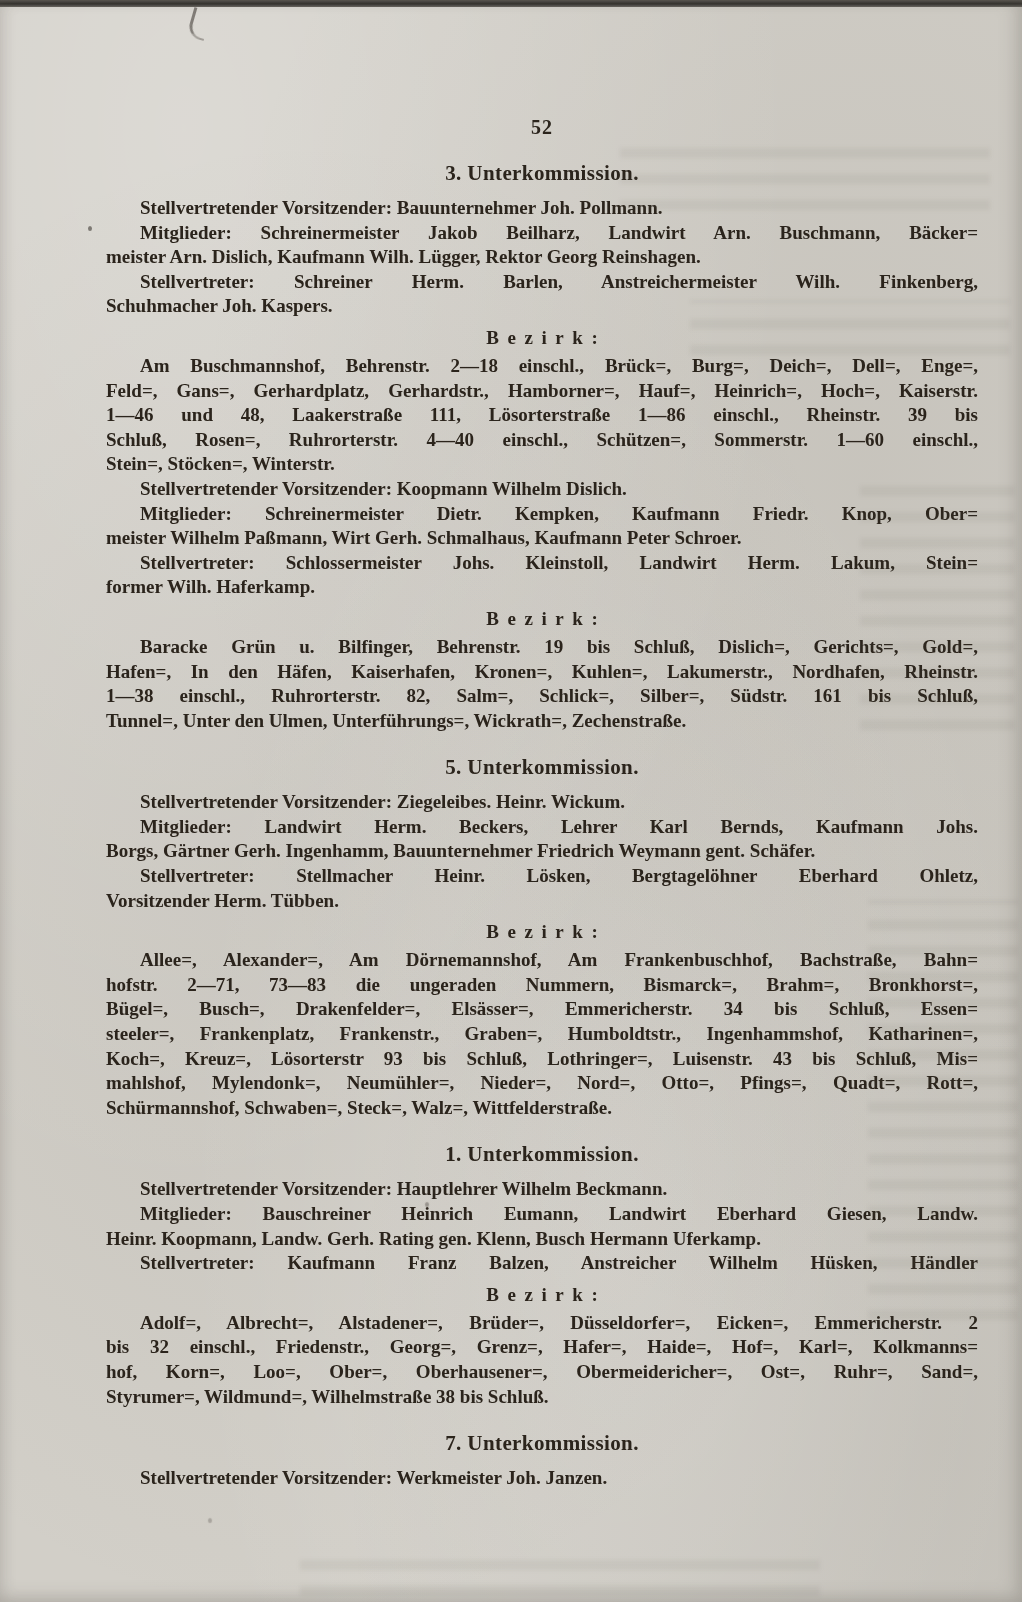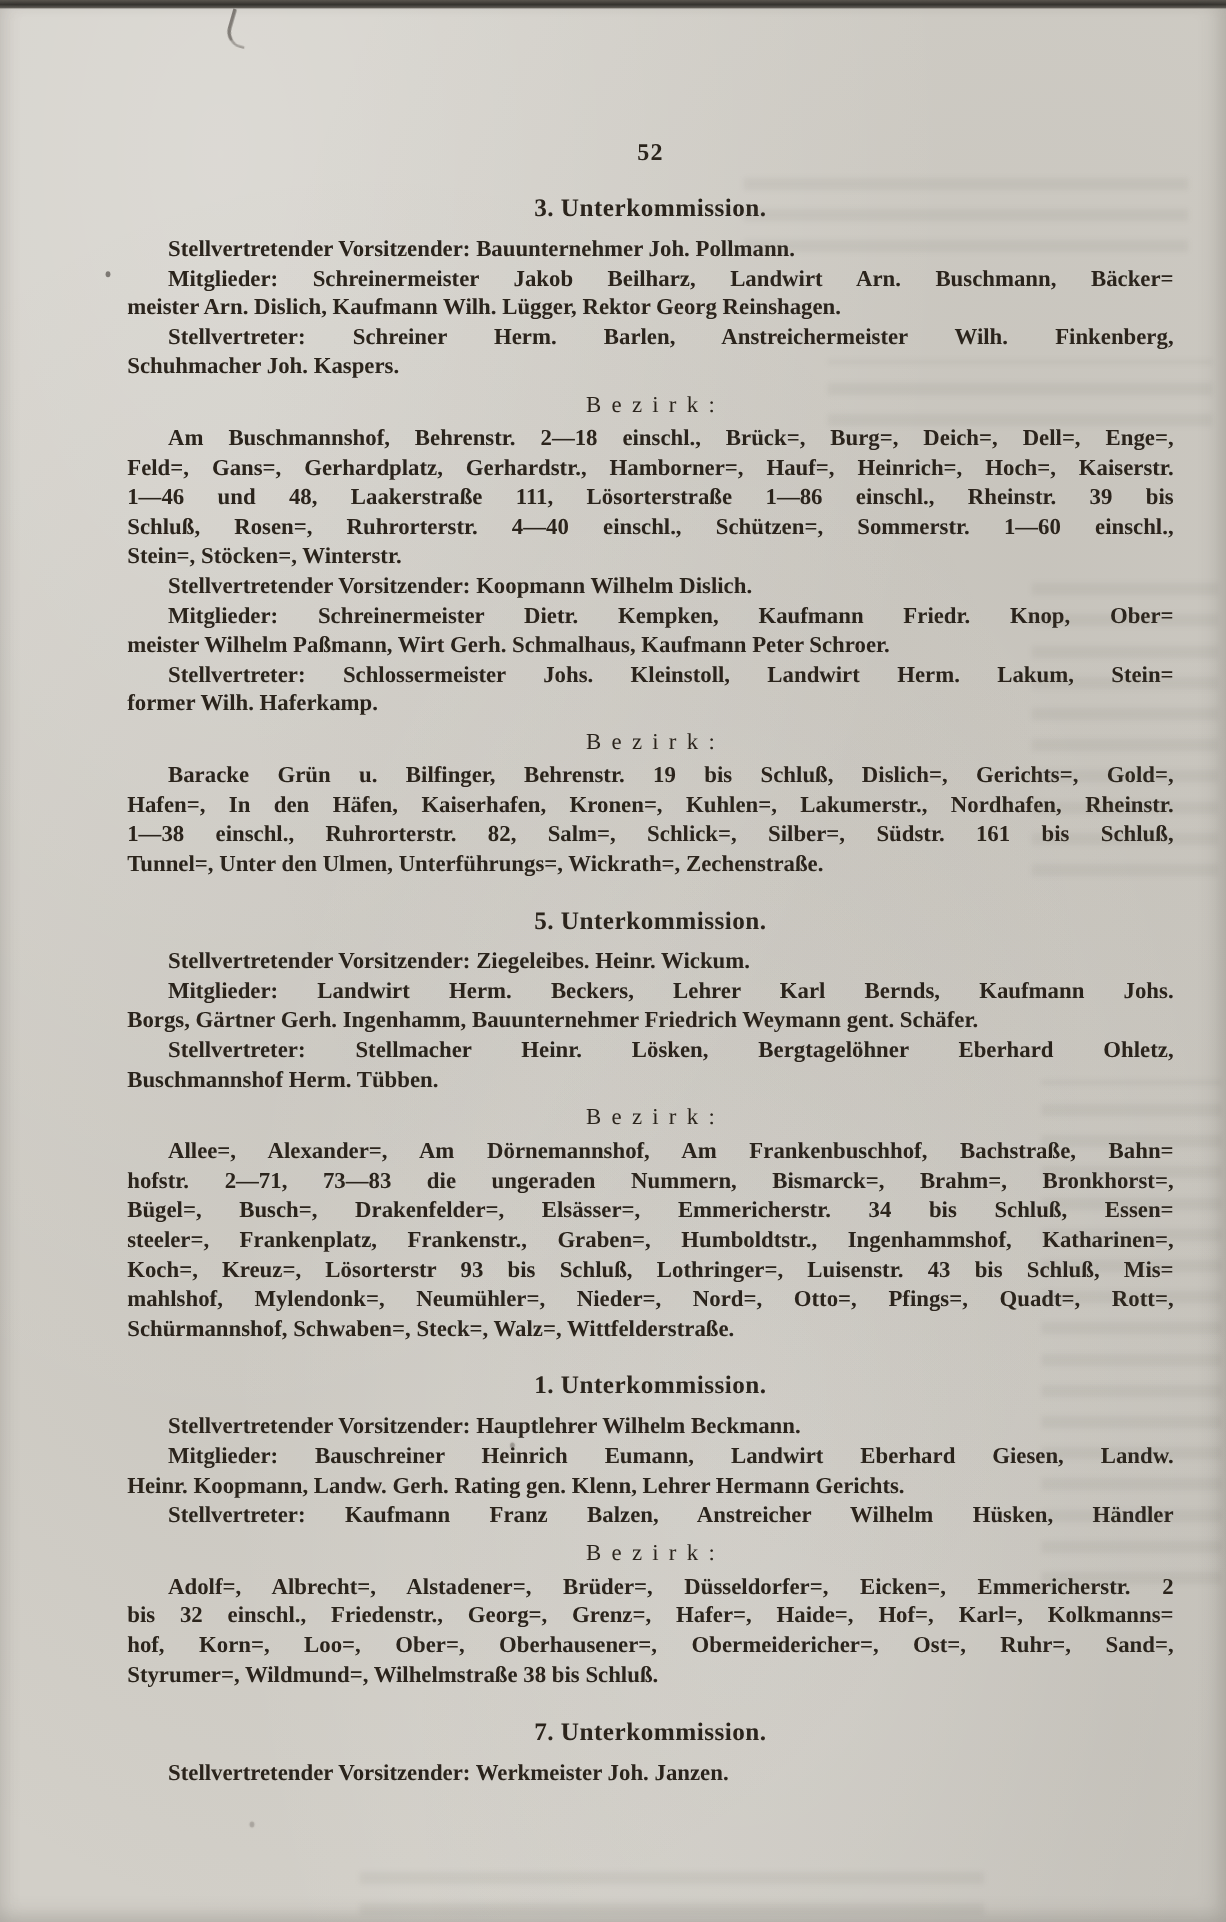--- a/index.html
+++ b/index.html
@@ -35,21 +35,21 @@
   .content{margin:0 44px 0 106px;}
   .page-number{padding-top:116px;margin:0;text-align:center;
     font-size:20px;font-weight:700;letter-spacing:1px;}
   .heading{margin:22px 0 10px;font-size:21px;font-weight:700;
     text-align:center;letter-spacing:.4px;}
   .para{margin:0}
   .line{font-size:19px;line-height:24.6px;font-weight:700;
     text-align:justify;text-align-last:left;white-space:normal;}
   .line.j{text-align-last:justify}
   .line.first{text-indent:34px}
-  .bezirk-label{margin:6px 0 4px;text-align:center;font-size:19px;font-weight:400;
+  .bezirk-label{margin:6px 0 4px;text-align:center;font-size:19px;font-weight:700;
     letter-spacing:.45em;text-indent:.45em;line-height:25px;}
 </style>
 </head>
 <body>
 
 <div class="scan-top"></div>
 <div class="hook"></div>
 <div class="bleed b1"></div>
 <div class="bleed b2"></div>
 <div class="bleed b3"></div>
@@ -106,41 +106,41 @@
         <h2 class="heading">5. Unterkommission.</h2>
         <div class="para">
           <div class="line first">Stellvertretender Vorsitzender: Ziegeleibes. Heinr. Wickum.</div>
         </div>
         <div class="para">
           <div class="line first j">Mitglieder: Landwirt Herm. Beckers, Lehrer Karl Bernds, Kaufmann Johs.</div>
           <div class="line">Borgs, Gärtner Gerh. Ingenhamm, Bauunternehmer Friedrich Weymann gent. Schäfer.</div>
         </div>
         <div class="para">
           <div class="line first j">Stellvertreter: Stellmacher Heinr. Lösken, Bergtagelöhner Eberhard Ohletz,</div>
-          <div class="line">Buschmannshof Herm. Tübben.</div>
+          <div class="line">Vorsitzender Herm. Tübben.</div>
         </div>
         <div class="bezirk-label">Bezirk:</div>
         <div class="para">
           <div class="line first j">Allee=, Alexander=, Am Dörnemannshof, Am Frankenbuschhof, Bachstraße, Bahn=</div>
           <div class="line j">hofstr. 2—71, 73—83 die ungeraden Nummern, Bismarck=, Brahm=, Bronkhorst=,</div>
           <div class="line j">Bügel=, Busch=, Drakenfelder=, Elsässer=, Emmericherstr. 34 bis Schluß, Essen=</div>
           <div class="line j">steeler=, Frankenplatz, Frankenstr., Graben=, Humboldtstr., Ingenhammshof, Katharinen=,</div>
           <div class="line j">Koch=, Kreuz=, Lösorterstr 93 bis Schluß, Lothringer=, Luisenstr. 43 bis Schluß, Mis=</div>
           <div class="line j">mahlshof, Mylendonk=, Neumühler=, Nieder=, Nord=, Otto=, Pfings=, Quadt=, Rott=,</div>
           <div class="line">Schürmannshof, Schwaben=, Steck=, Walz=, Wittfelderstraße.</div>
         </div>
       </section>
       <section>
         <h2 class="heading">1. Unterkommission.</h2>
         <div class="para">
           <div class="line first">Stellvertretender Vorsitzender: Hauptlehrer Wilhelm Beckmann.</div>
         </div>
         <div class="para">
           <div class="line first j">Mitglieder: Bauschreiner Heinrich Eumann, Landwirt Eberhard Giesen, Landw.</div>
-          <div class="line">Heinr. Koopmann, Landw. Gerh. Rating gen. Klenn, Lehrer Hermann Gerichts.</div>
+          <div class="line">Heinr. Koopmann, Landw. Gerh. Rating gen. Klenn, Busch Hermann Uferkamp.</div>
         </div>
         <div class="para">
           <div class="line first j">Stellvertreter: Kaufmann Franz Balzen, Anstreicher Wilhelm Hüsken, Händler</div>
         </div>
         <div class="bezirk-label">Bezirk:</div>
         <div class="para">
           <div class="line first j">Adolf=, Albrecht=, Alstadener=, Brüder=, Düsseldorfer=, Eicken=, Emmericherstr. 2</div>
           <div class="line j">bis 32 einschl., Friedenstr., Georg=, Grenz=, Hafer=, Haide=, Hof=, Karl=, Kolkmanns=</div>
           <div class="line j">hof, Korn=, Loo=, Ober=, Oberhausener=, Obermeidericher=, Ost=, Ruhr=, Sand=,</div>
           <div class="line">Styrumer=, Wildmund=, Wilhelmstraße 38 bis Schluß.</div>

